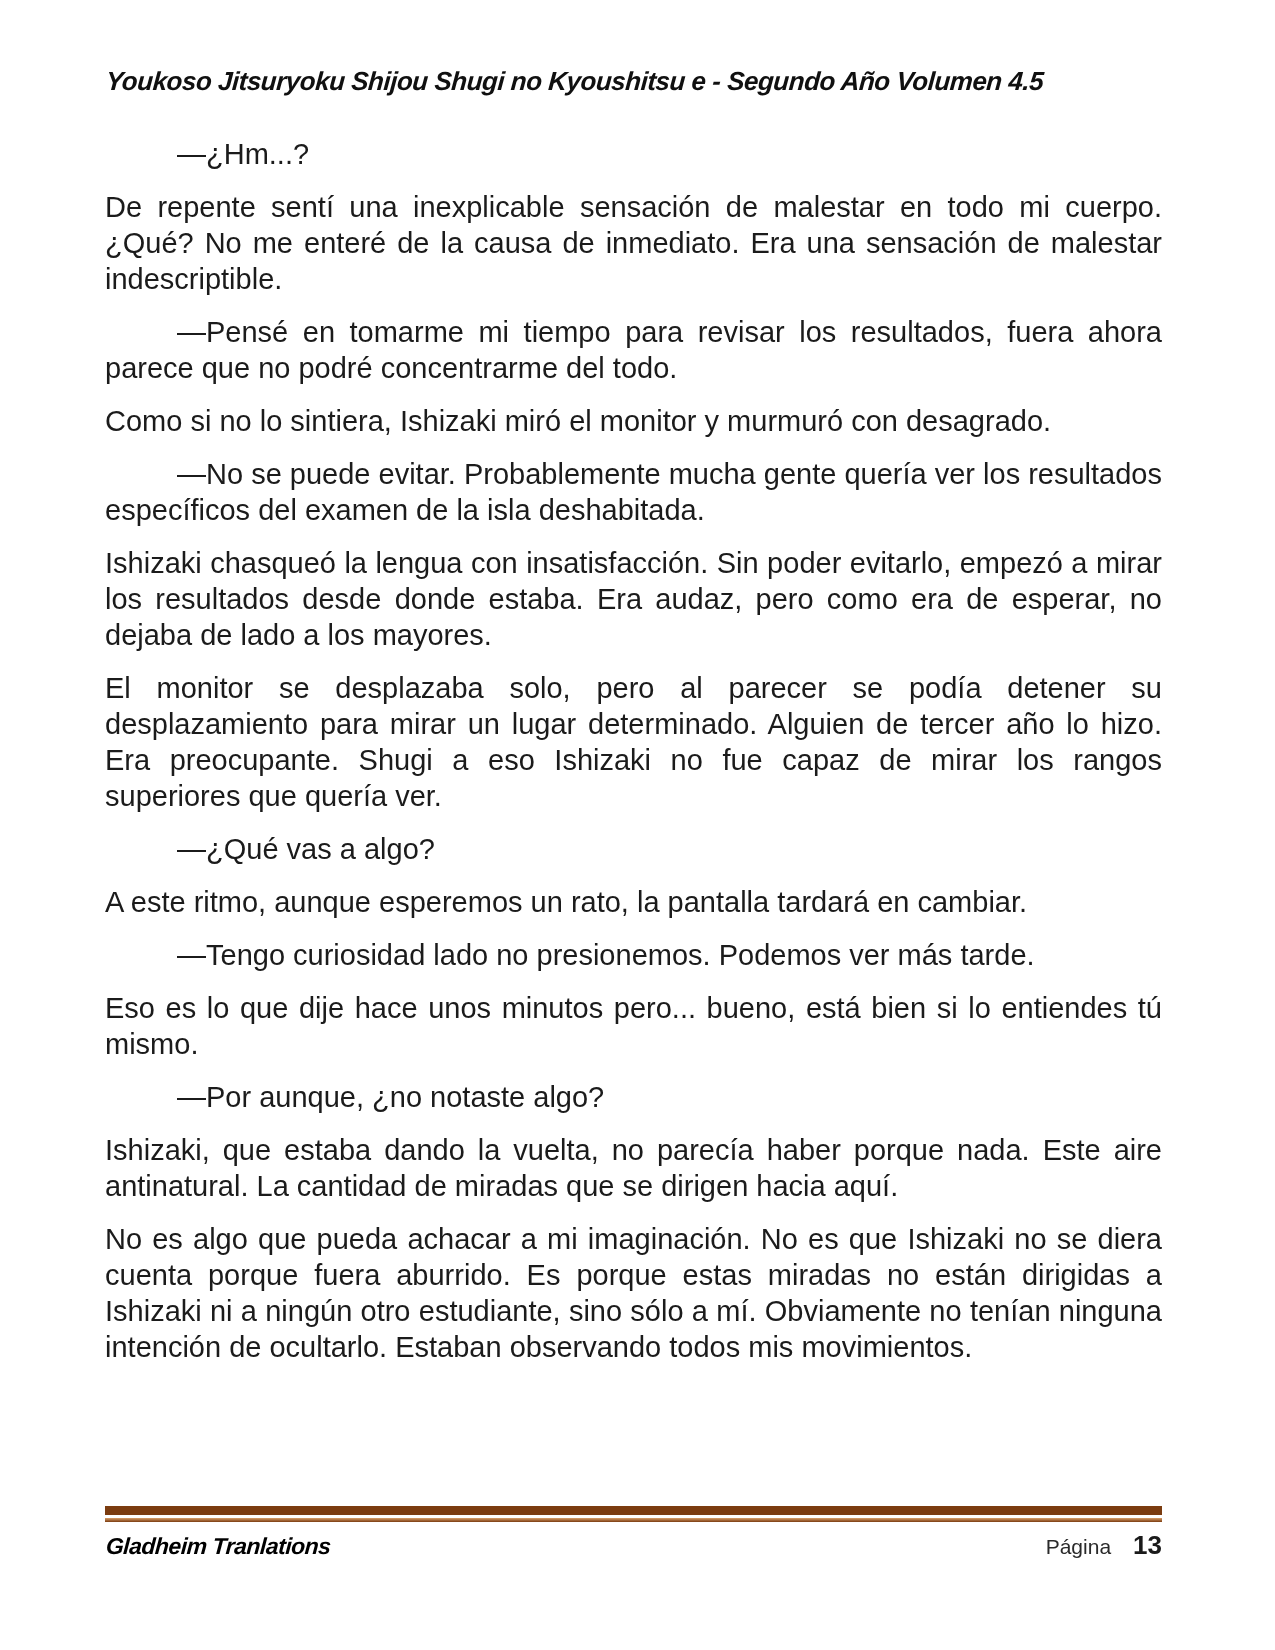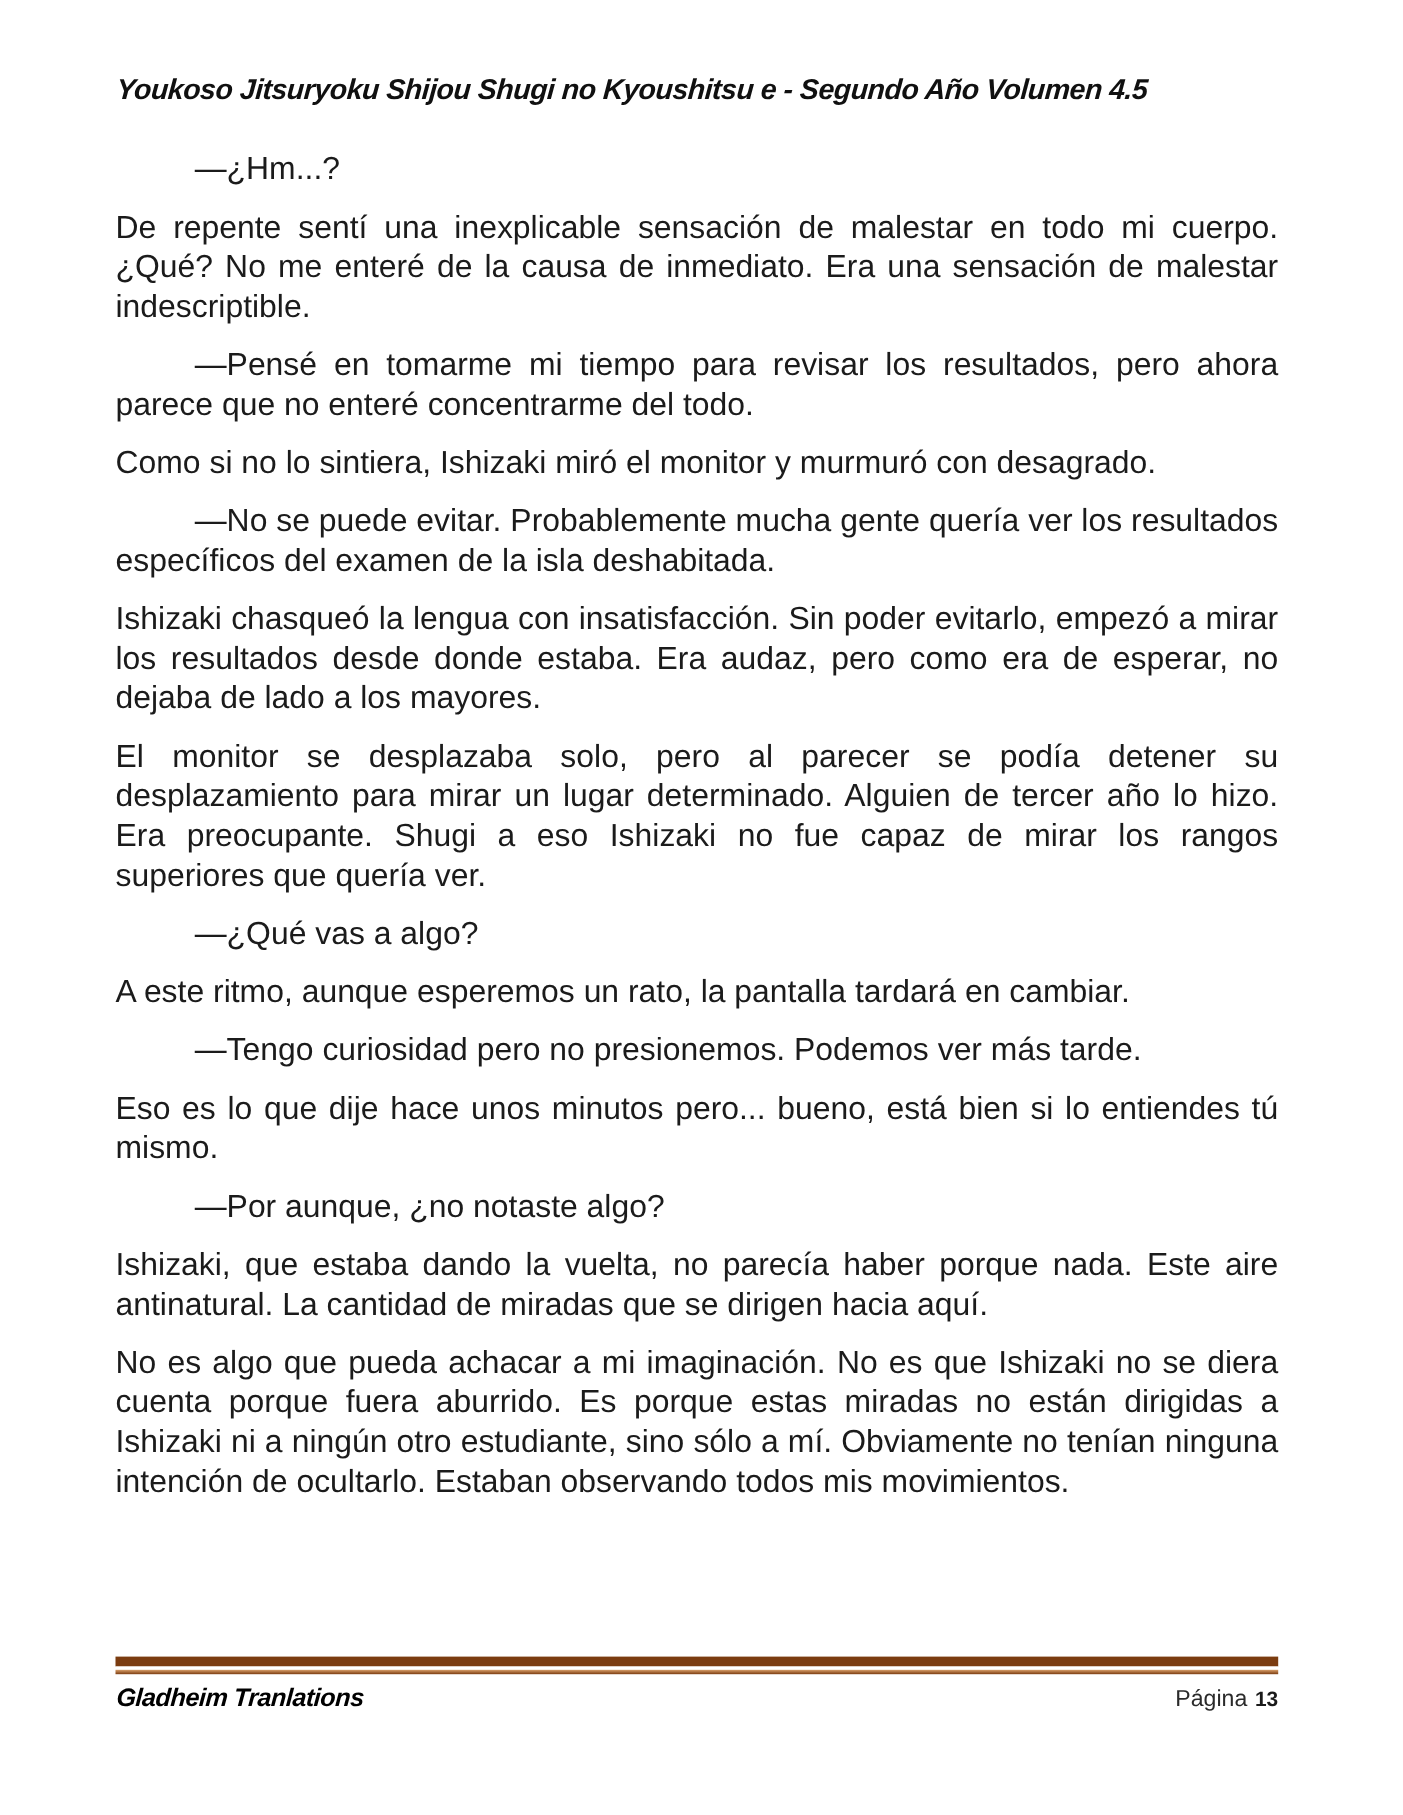--- a/index.html
+++ b/index.html
@@ -71,46 +71,46 @@
     letter-spacing: -0.5px;
     color: #000000;
     transform: skewX(-4deg);
     transform-origin: left bottom;
   }
   .footer-page {
     font-size: 21px;
     color: #2a2a2a;
   }
   .footer-page .num {
-    font-size: 19px;
+    font-size: 26px;
     font-weight: 600;
-    margin-left: 7px;
+    margin-left: 22px;
     color: #1a1a1a;
   }
 </style>
 </head>
 <body>
 
 <div class="page">
 
   <header>
     <div class="header-title">Youkoso Jitsuryoku Shijou Shugi no Kyoushitsu e - Segundo Año Volumen 4.5</div>
   </header>
 
   <main class="doc-body">
     <p class="para dialogue">—¿Hm...?</p>
     <p class="para narration">De repente sentí una inexplicable sensación de malestar en todo mi cuerpo. ¿Qué? No me enteré de la causa de inmediato. Era una sensación de malestar indescriptible.</p>
-    <p class="para dialogue">—Pensé en tomarme mi tiempo para revisar los resultados, pero ahora parece que no enteré concentrarme del todo.</p>
+    <p class="para dialogue">—Pensé en tomarme mi tiempo para revisar los resultados, fuera ahora parece que no podré concentrarme del todo.</p>
     <p class="para narration">Como si no lo sintiera, Ishizaki miró el monitor y murmuró con desagrado.</p>
     <p class="para dialogue">—No se puede evitar. Probablemente mucha gente quería ver los resultados específicos del examen de la isla deshabitada.</p>
     <p class="para narration">Ishizaki chasqueó la lengua con insatisfacción. Sin poder evitarlo, empezó a mirar los resultados desde donde estaba. Era audaz, pero como era de esperar, no dejaba de lado a los mayores.</p>
     <p class="para narration">El monitor se desplazaba solo, pero al parecer se podía detener su desplazamiento para mirar un lugar determinado. Alguien de tercer año lo hizo. Era preocupante. Shugi a eso Ishizaki no fue capaz de mirar los rangos superiores que quería ver.</p>
     <p class="para dialogue">—¿Qué vas a algo?</p>
     <p class="para narration">A este ritmo, aunque esperemos un rato, la pantalla tardará en cambiar.</p>
-    <p class="para dialogue">—Tengo curiosidad pero no presionemos. Podemos ver más tarde.</p>
+    <p class="para dialogue">—Tengo curiosidad lado no presionemos. Podemos ver más tarde.</p>
     <p class="para narration">Eso es lo que dije hace unos minutos pero... bueno, está bien si lo entiendes tú mismo.</p>
     <p class="para dialogue">—Por aunque, ¿no notaste algo?</p>
     <p class="para narration">Ishizaki, que estaba dando la vuelta, no parecía haber porque nada. Este aire antinatural. La cantidad de miradas que se dirigen hacia aquí.</p>
     <p class="para narration">No es algo que pueda achacar a mi imaginación. No es que Ishizaki no se diera cuenta porque fuera aburrido. Es porque estas miradas no están dirigidas a Ishizaki ni a ningún otro estudiante, sino sólo a mí. Obviamente no tenían ninguna intención de ocultarlo. Estaban observando todos mis movimientos.</p>
   </main>
 
   <footer class="footer">
     <div class="footer-rule">
       <div class="fr-thick"></div>
       <div class="fr-gap"></div>

